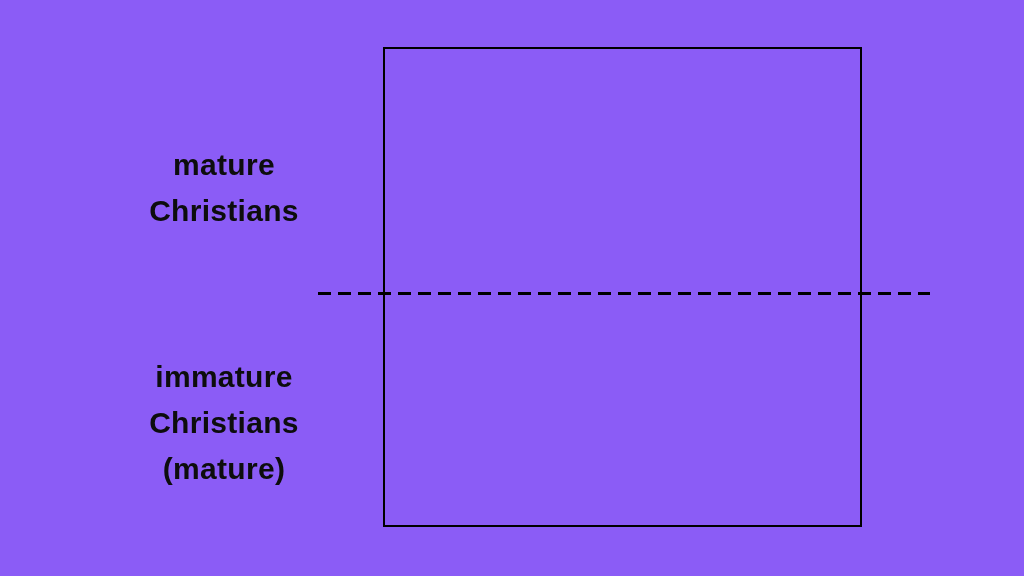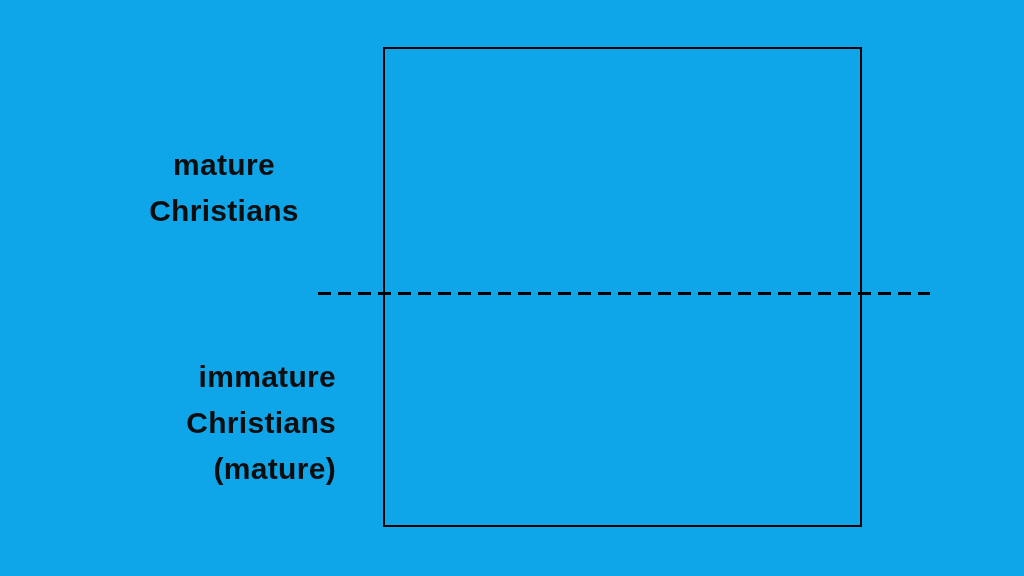--- a/index.html
+++ b/index.html
@@ -21,23 +21,22 @@
     font-weight: 700;
     font-size: 30px;
     line-height: 46px;
     letter-spacing: 0.3px;
   }
   #top-label {
     left: 98px;
     top: 142px;
   }
   #bottom-label {
-    left: 84px;
+    left: 98px;
     top: 354px;
-    text-align: right;
   }
   #rect {
     position: absolute;
     left: 383px;
     top: 47px;
     width: 479px;
     height: 480px;
     box-sizing: border-box;
     border-style: solid;
     border-width: 2px;
@@ -47,21 +46,21 @@
     position: absolute;
     left: 318px;
     top: 292px;
     width: 612px;
     height: 3px;
   }
 </style>
 </head>
 <body>
 
-<div id="canvas" style="background: #0ea5e9;">
+<div id="canvas" style="background: #8b5cf6;">
 
   <div class="label" id="top-label" style="color: rgb(13, 13, 13);">
     <div class="label-line">mature</div>
     <div class="label-line">Christians</div>
   </div>
 
   <div class="label" id="bottom-label" style="color: rgb(13, 13, 13);">
     <div class="label-line">immature</div>
     <div class="label-line">Christians</div>
     <div class="label-line">(mature)</div>

